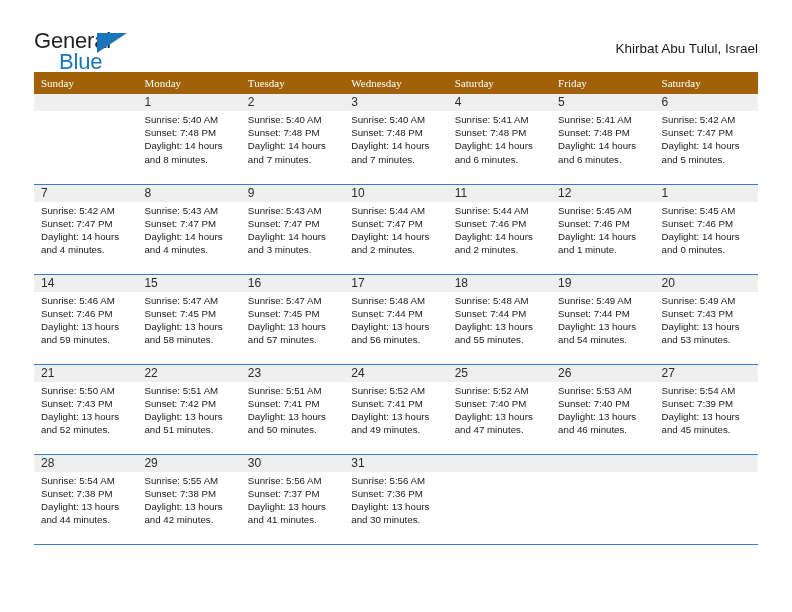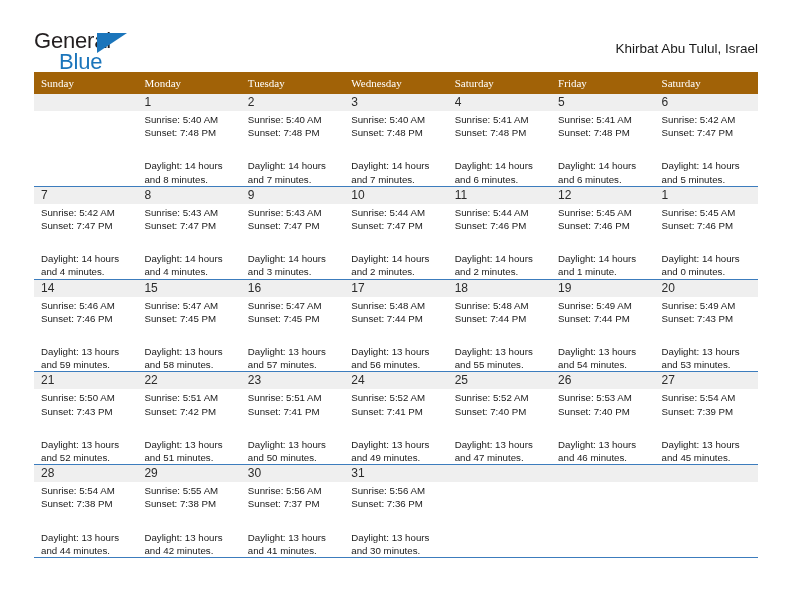--- a/index.html
+++ b/index.html
@@ -118,21 +118,21 @@
     font-size: 12px;
     color: #2b2b2b;
   }
   .daybody {
     padding: 2px 5px 0 7px;
     font-size: 9.7px;
     line-height: 13.2px;
     color: #1a1a1a;
   }
   .daybody div { white-space: nowrap; }
-  .daybody .dl { white-space: normal; margin-top: 20px; }
+  .daybody .dl { white-space: normal; }
   td.empty .daynum-strip { background: transparent; }
 </style>
 </head>
 <body>
 
 <div class="page">
 
   <div class="header">
     <div class="logo">
       <span class="logo-general">General</span>

